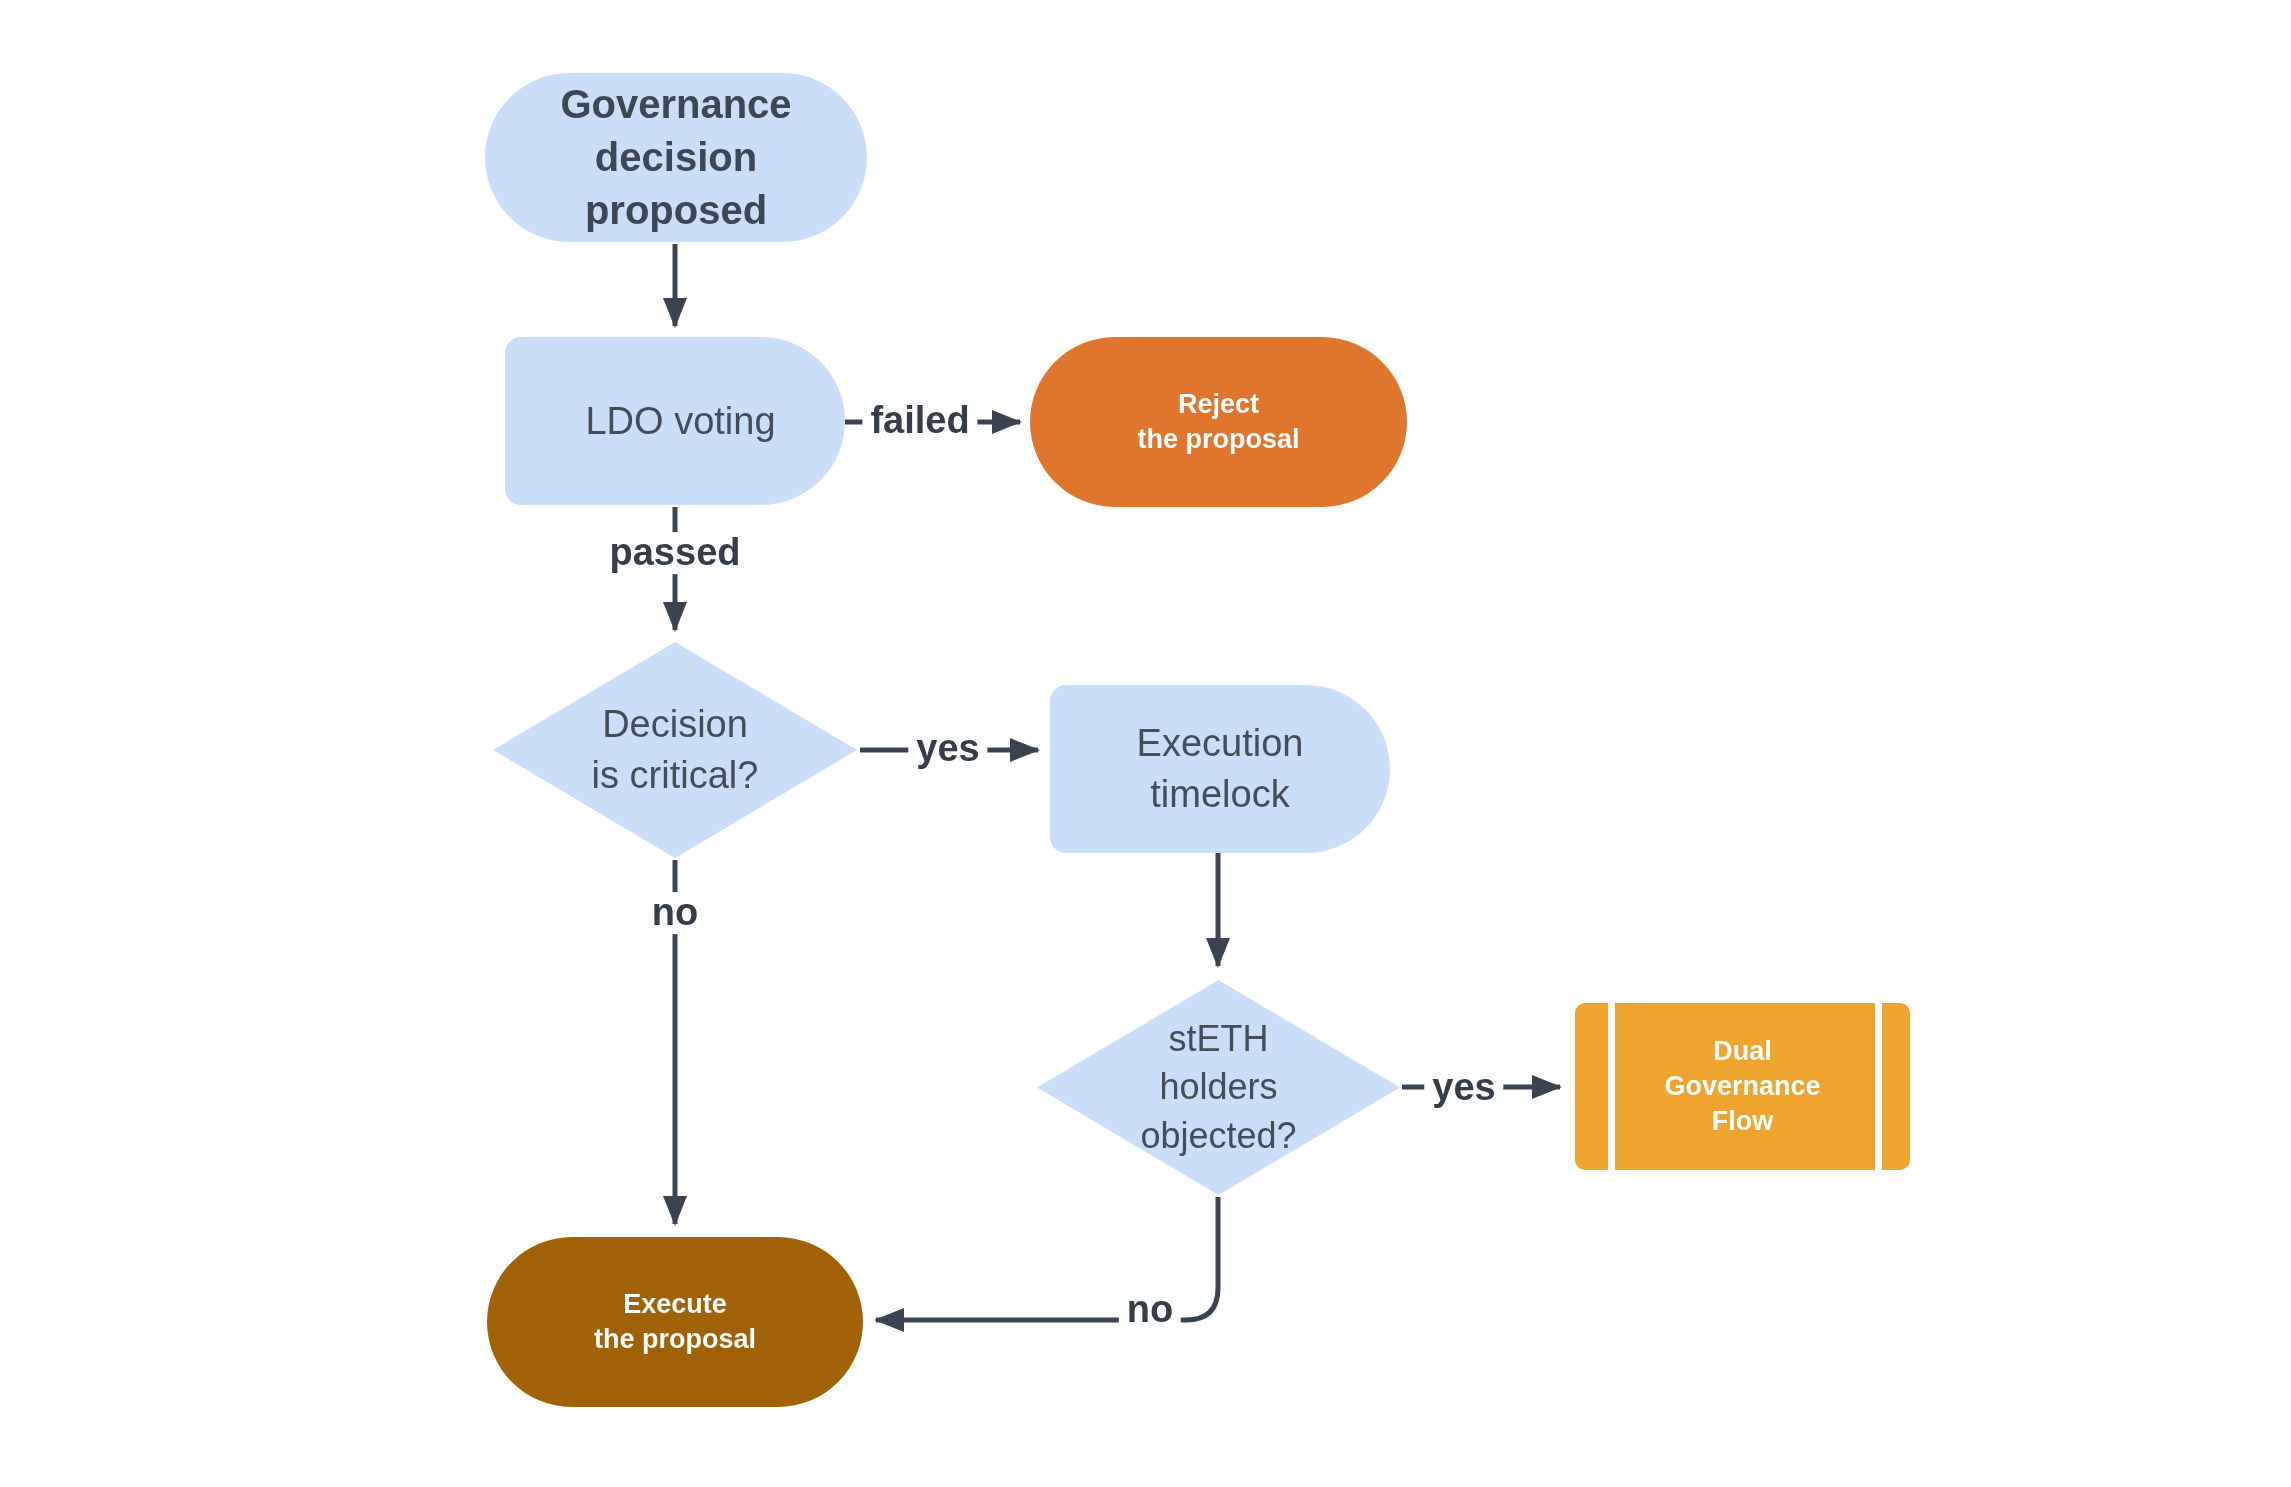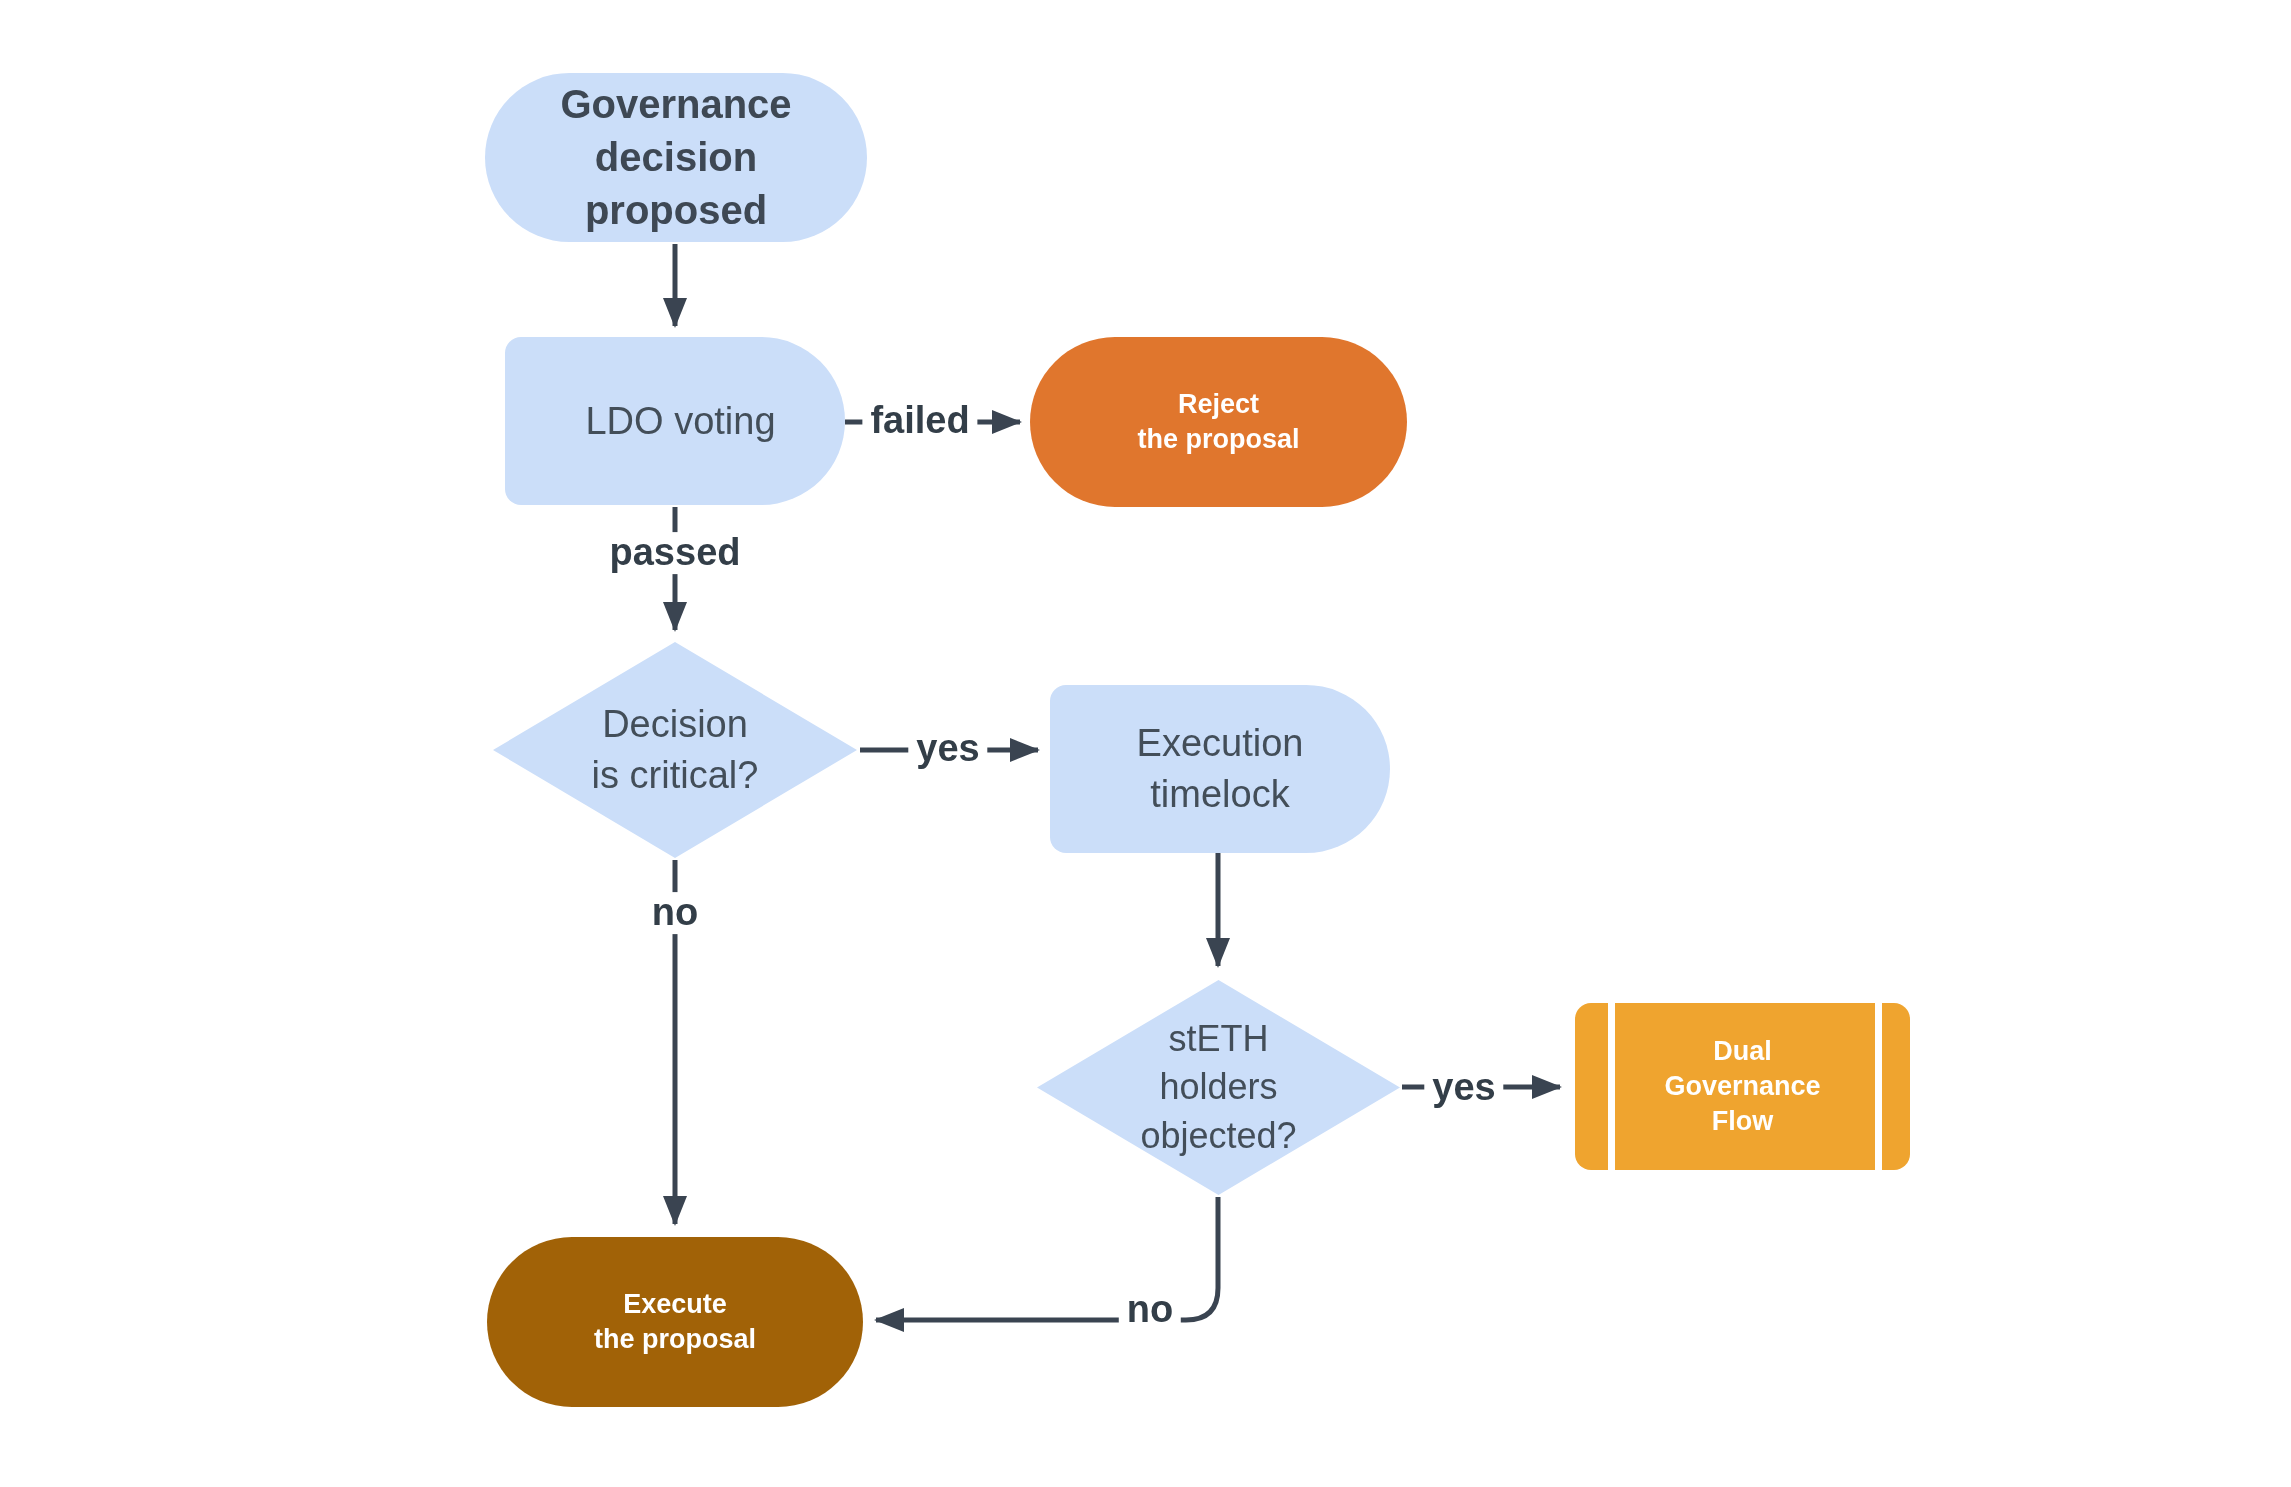--- a/index.html
+++ b/index.html
@@ -19,21 +19,21 @@
     box-sizing:border-box;
   }
   .blue   { background:#CBDEF9; color:#434E59; font-size:38px; font-weight:400; line-height:1.34; }
   .stadium{ border-radius:85px; }
   .delay  { border-radius:16px 84px 84px 16px; }
   .diamond{ clip-path:polygon(50% 0,100% 50%,50% 100%,0 50%); }
   .terminal { color:#ffffff; font-weight:700; font-size:27px; line-height:1.3; }
   .bold-dark { font-weight:700; color:#3E4854; font-size:40px; line-height:1.32; }
   .orange { background:#E0762D; }
   .green  { background:#a16207; }
-  .amber  { background:#EFA42F; border-radius:16px; }
+  .amber  { background:#EFA42F; border-radius:10px; }
   .subbar { position:absolute; top:0; bottom:0; width:7px; background:#ffffff; }
   .subbar.l { left:33px; }
   .subbar.r { right:28px; }
   .edge-label {
     position:absolute;
     transform:translate(-50%,-50%);
     background:#ffffff;
     padding:0 8px;
     font-size:38px; font-weight:700; color:#333E48;
     line-height:1.1;

